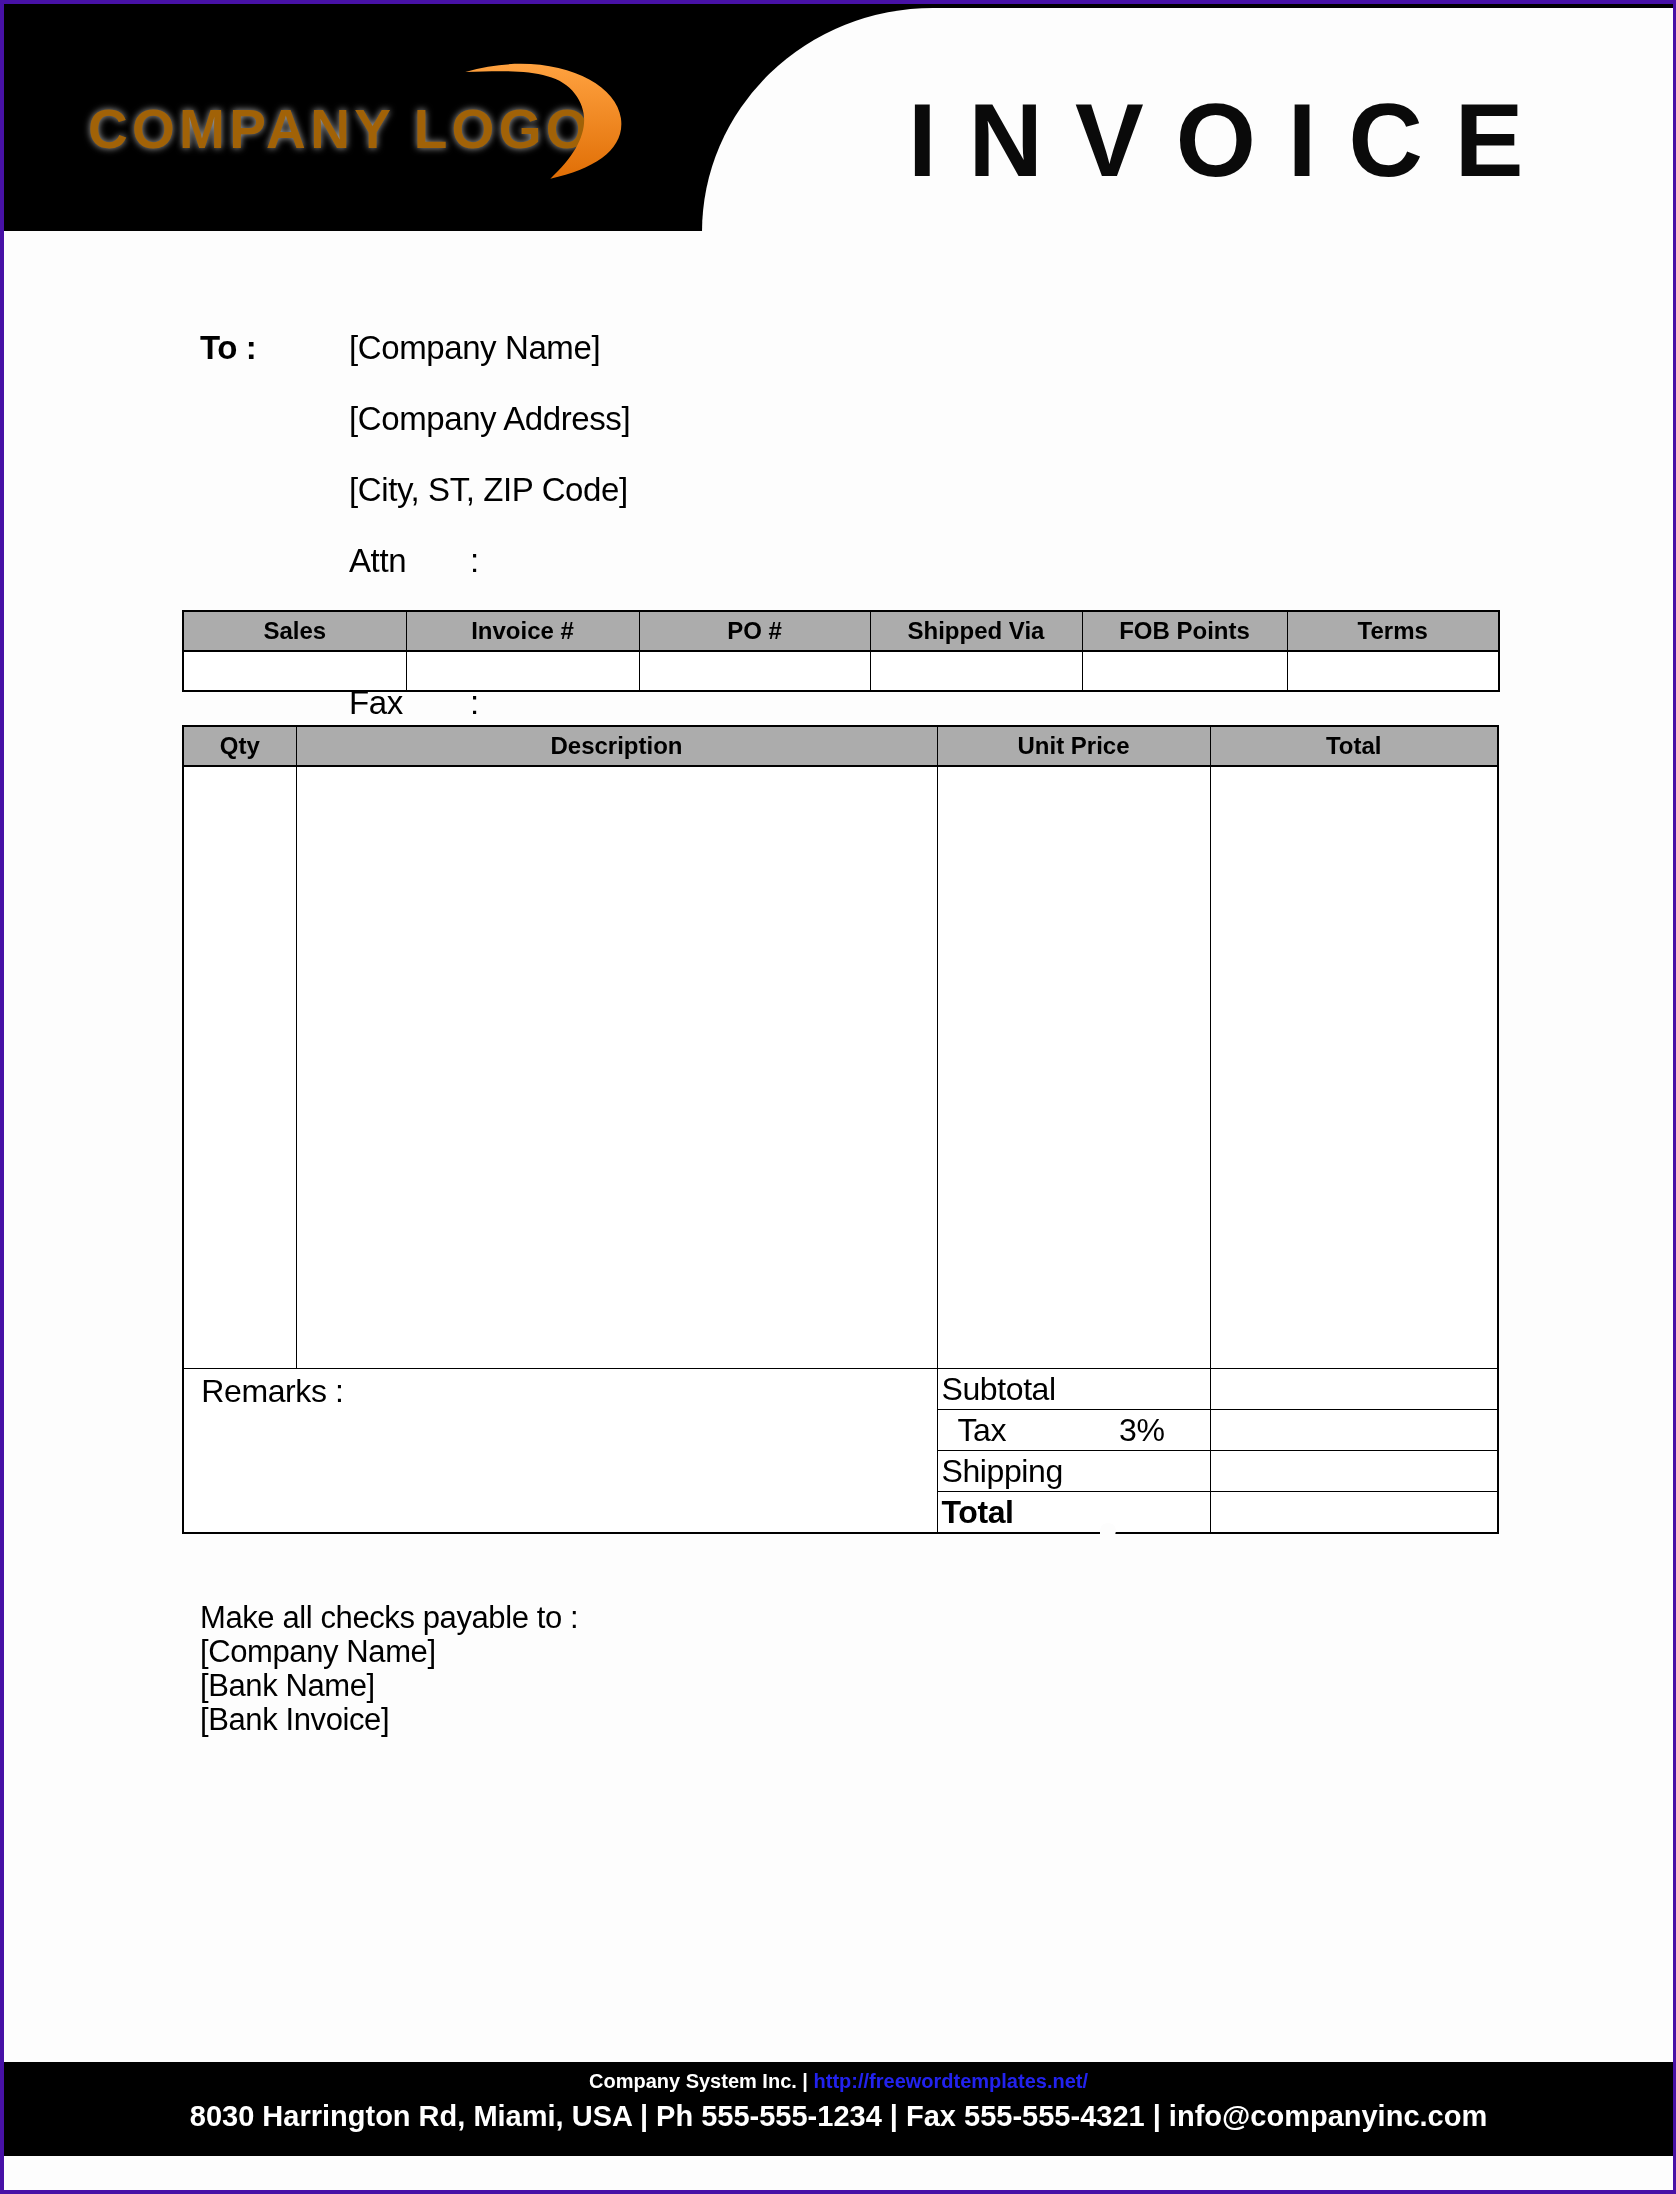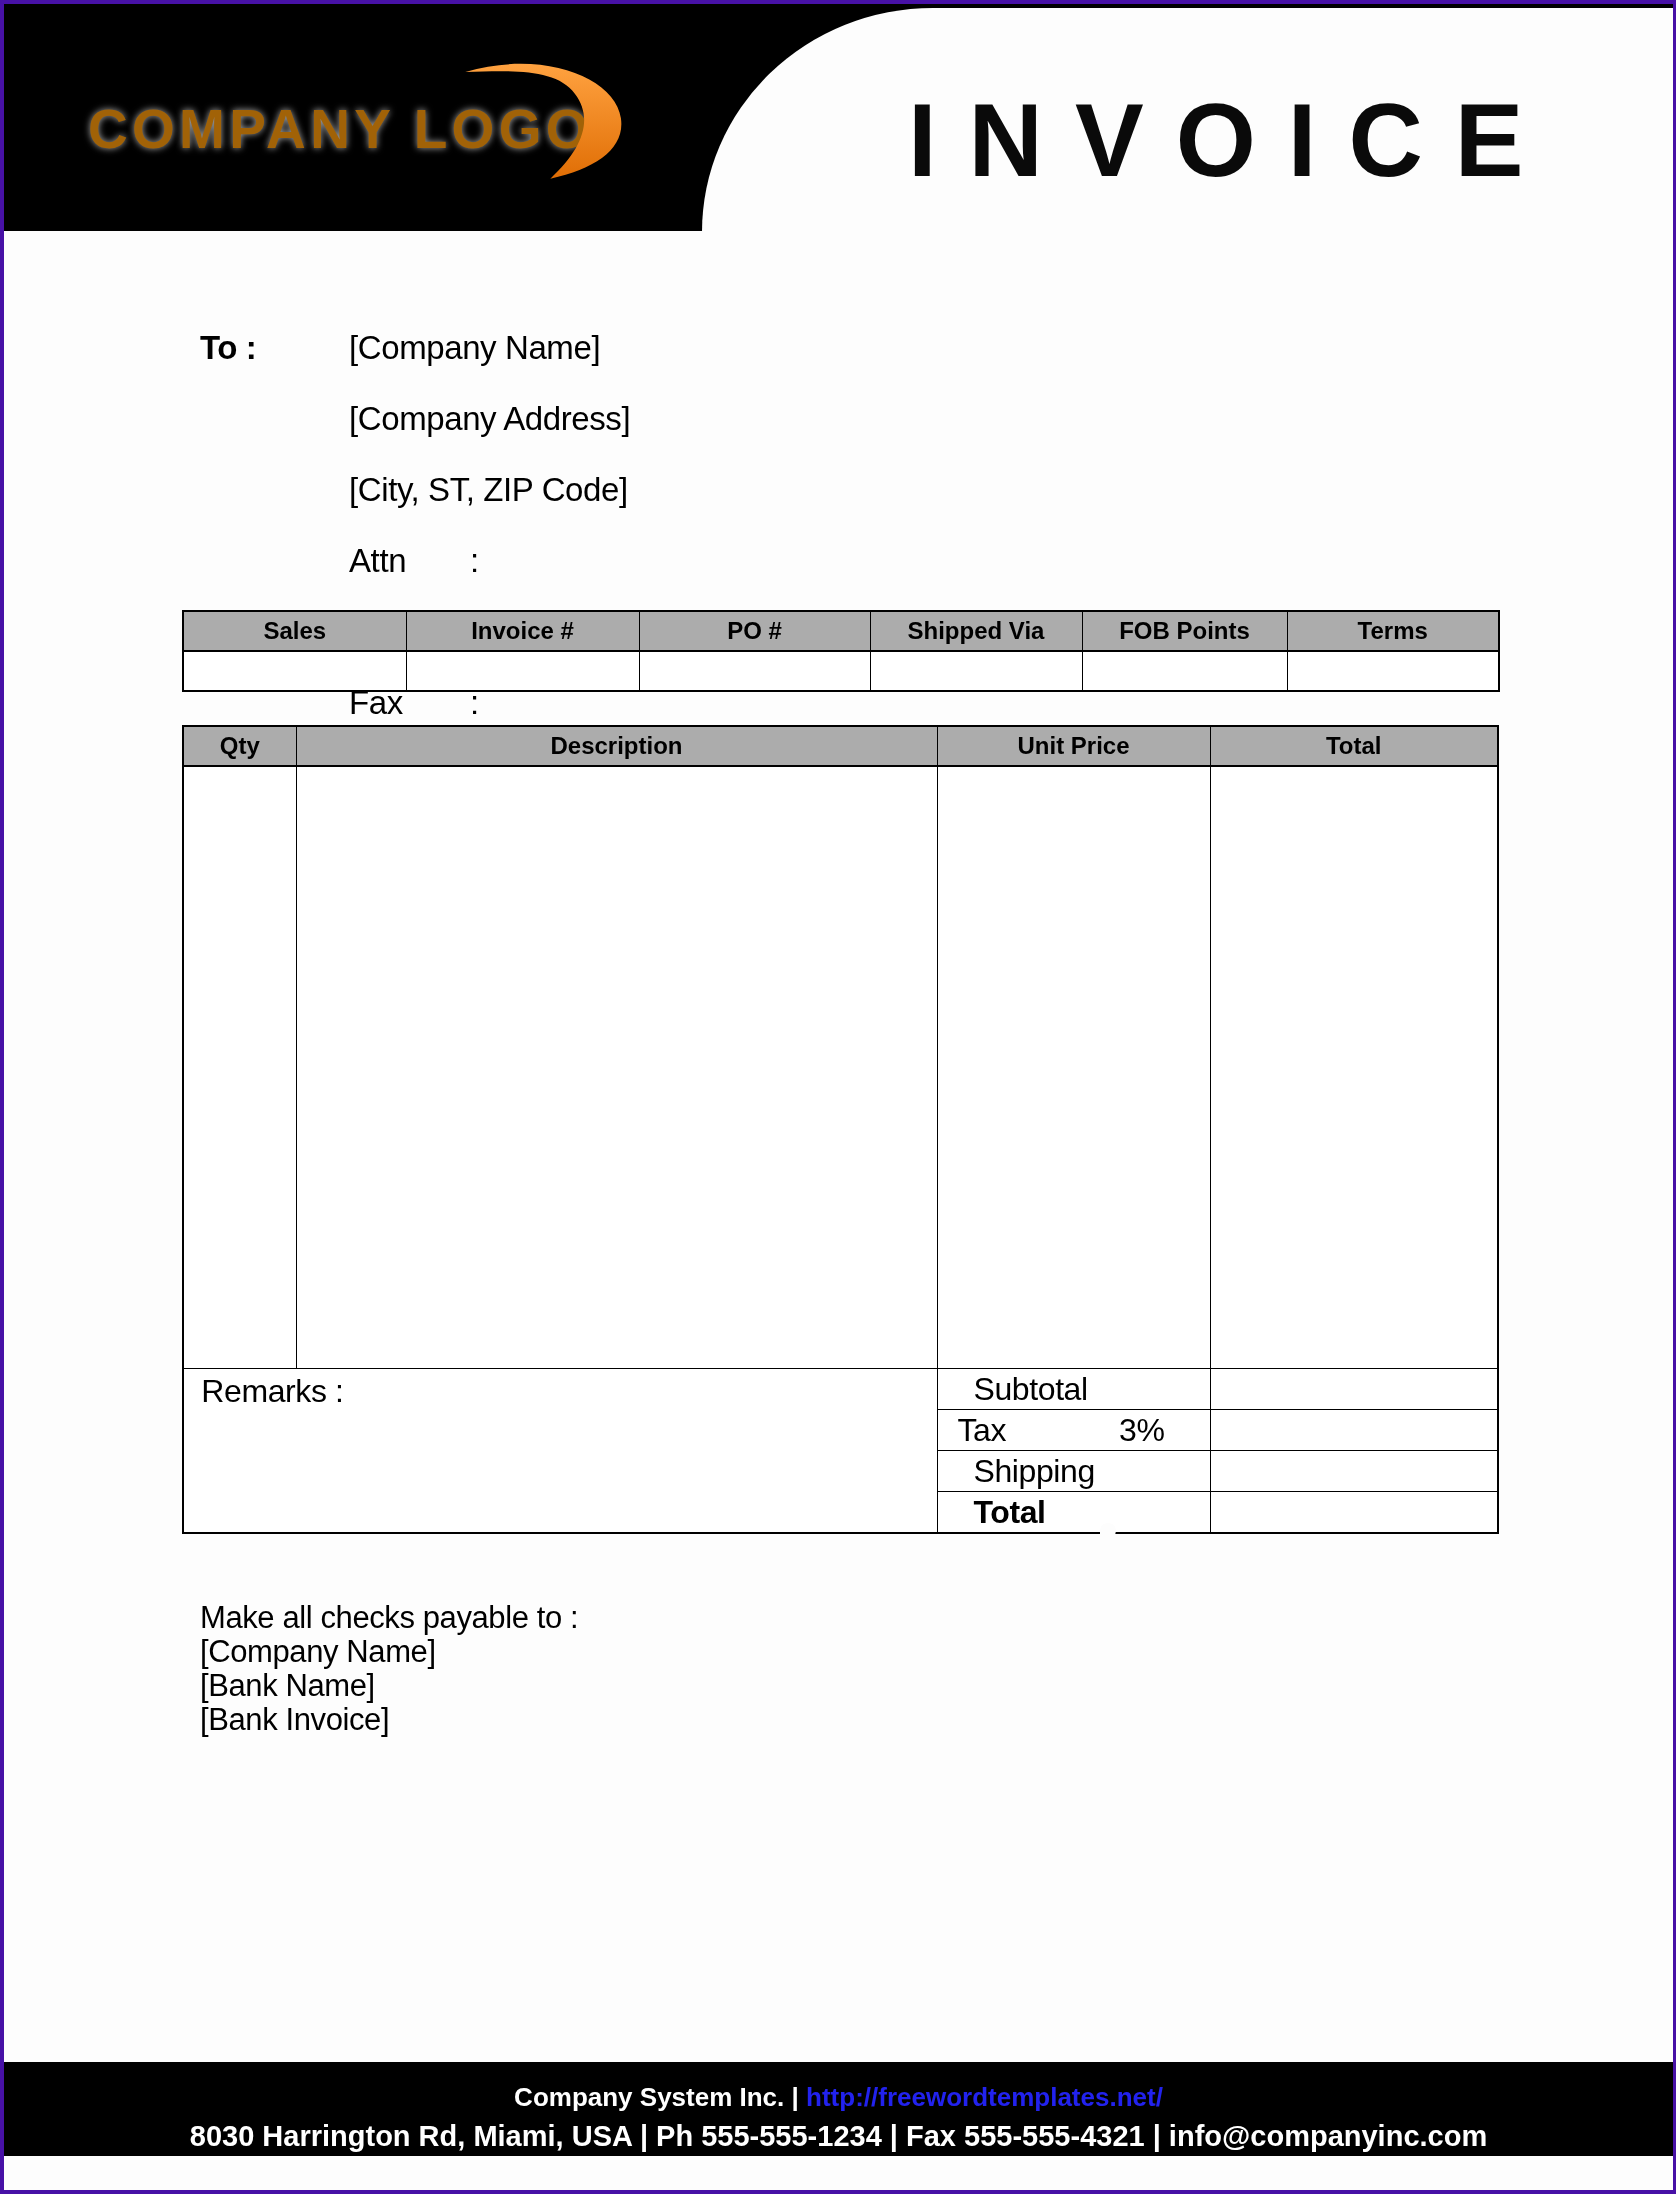--- a/index.html
+++ b/index.html
@@ -62,31 +62,31 @@
   .info-table td{height:38px;}
   .main-table th{height:38px;}
   .item-row td{height:601px;}
   .tot-row td{height:40px;}
   .remarks-cell{
     vertical-align:top;text-align:left;
     padding:4.3px 0 0 17.3px;font-size:32px;letter-spacing:-0.4px;
   }
   .tot-label{font-size:32px;vertical-align:middle;letter-spacing:-0.4px;}
   .tot-label .inner{display:flex;justify-content:space-between;align-items:center;padding:0 45px 0 20px;}
-  .tot-label.plain{padding-left:36px;}
+  .tot-label.plain{padding-left:4px;}
   .tot-label.bold{font-weight:bold;}
   
   .checks-block{position:absolute;left:196px;top:1597px;font-size:31px;letter-spacing:-0.4px;}
   .checks-block div{height:34px;line-height:34px;white-space:nowrap;}
   
   .footer-band{
     position:absolute;left:0;right:0;top:2058px;height:94px;
     background:var(--black);text-align:center;color:#fff;
   }
-  .footer-line1{margin-top:20px;font-size:26px;font-weight:bold;white-space:nowrap;}
+  .footer-line1{margin-top:8px;font-size:20px;font-weight:bold;white-space:nowrap;}
   .footer-line2{margin-top:7.2px;font-size:29px;font-weight:bold;white-space:nowrap;}
   .footer-url{color:var(--blue);}
   
   .artifact{
     position:absolute;left:1096px;top:1519px;width:16px;height:14.5px;
     background:#fdfdfd;border-radius:50% 50% 50% 0;
   }
 </style>
 </head>
 <body>

